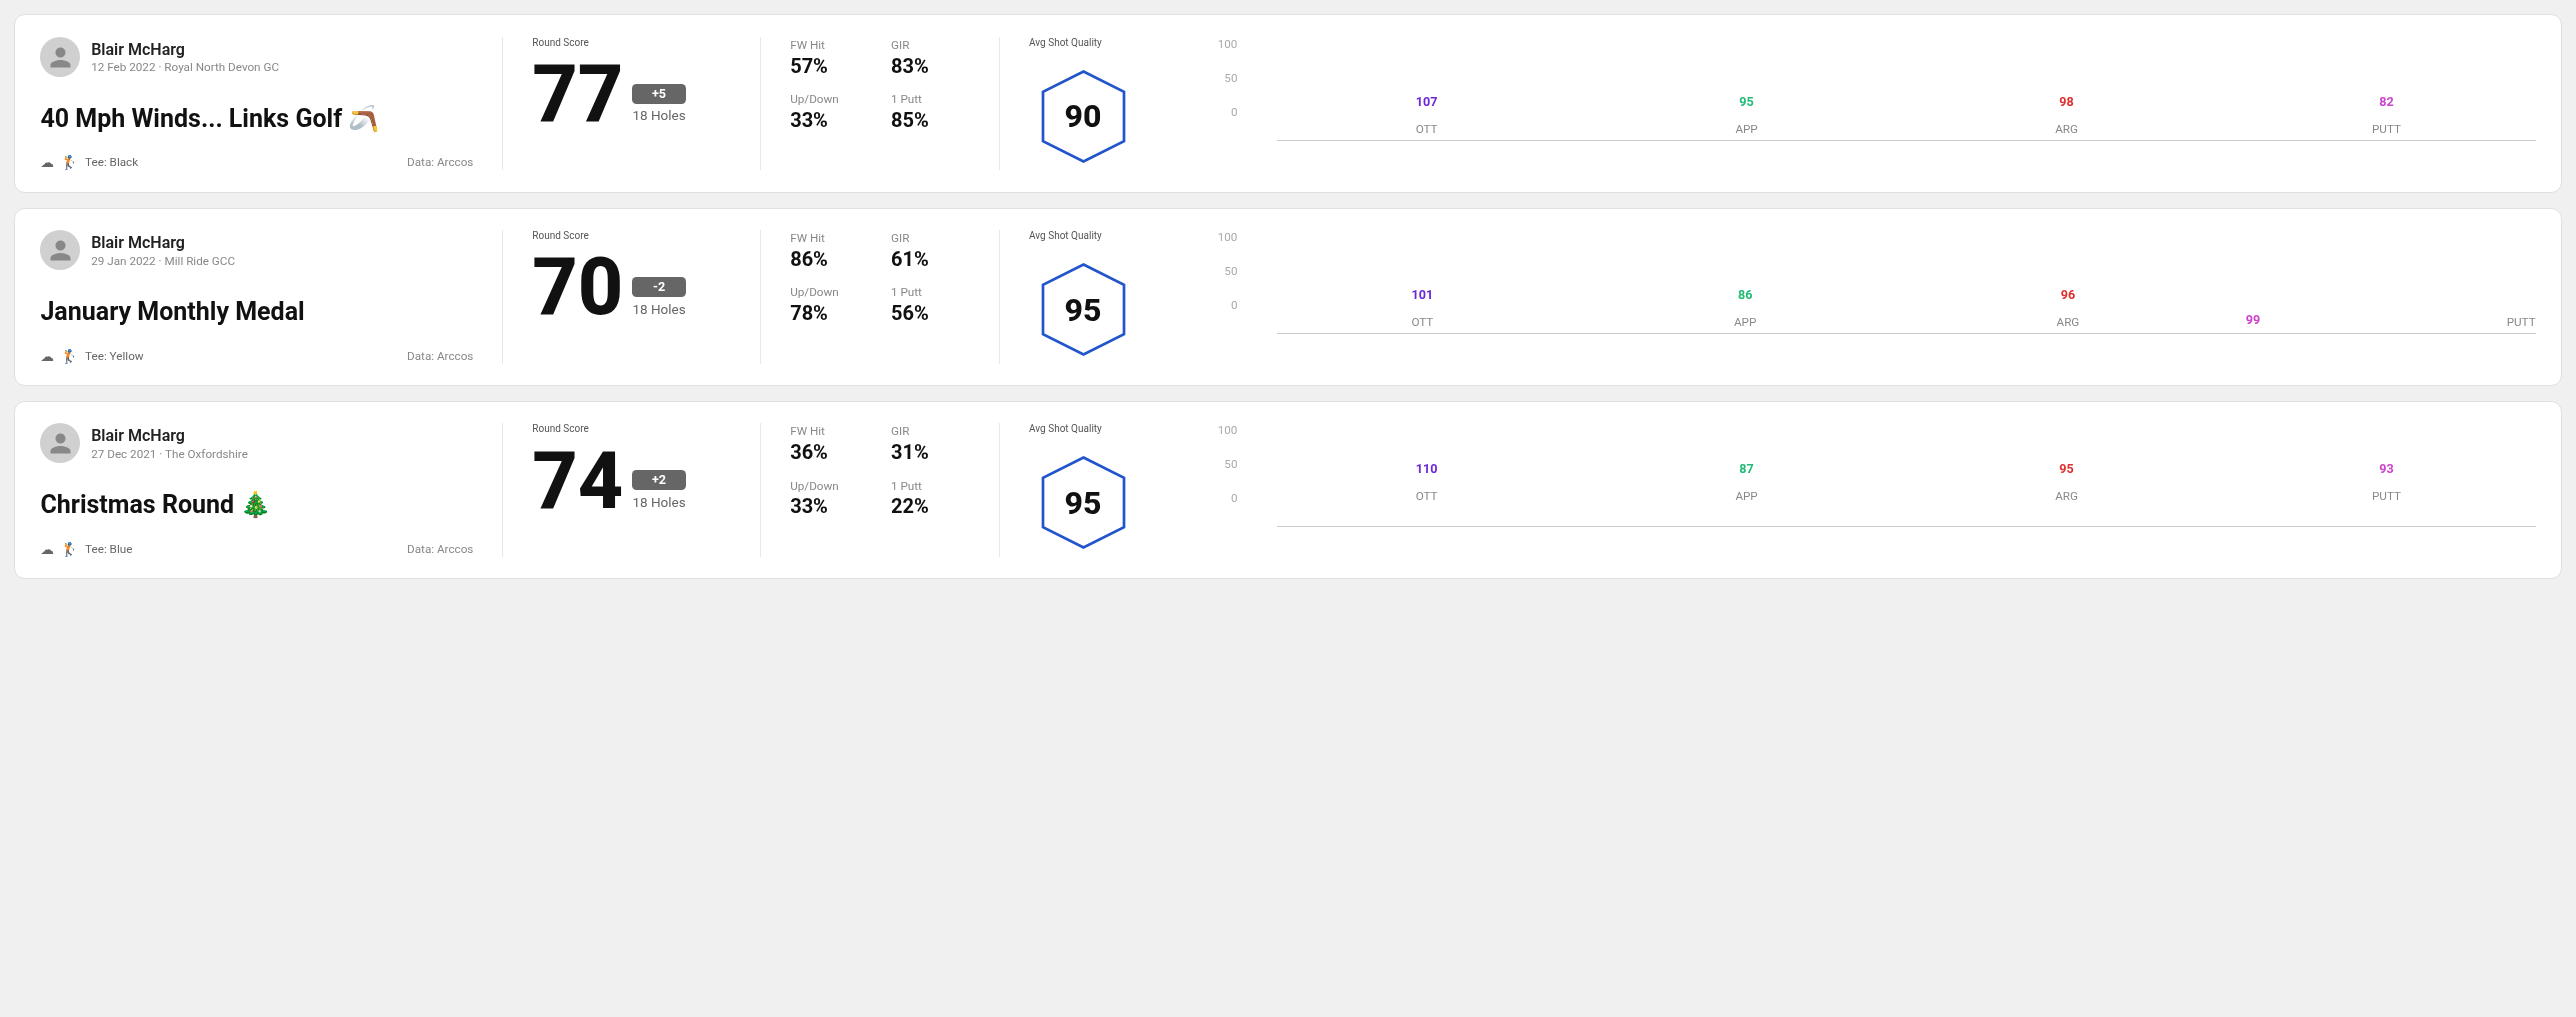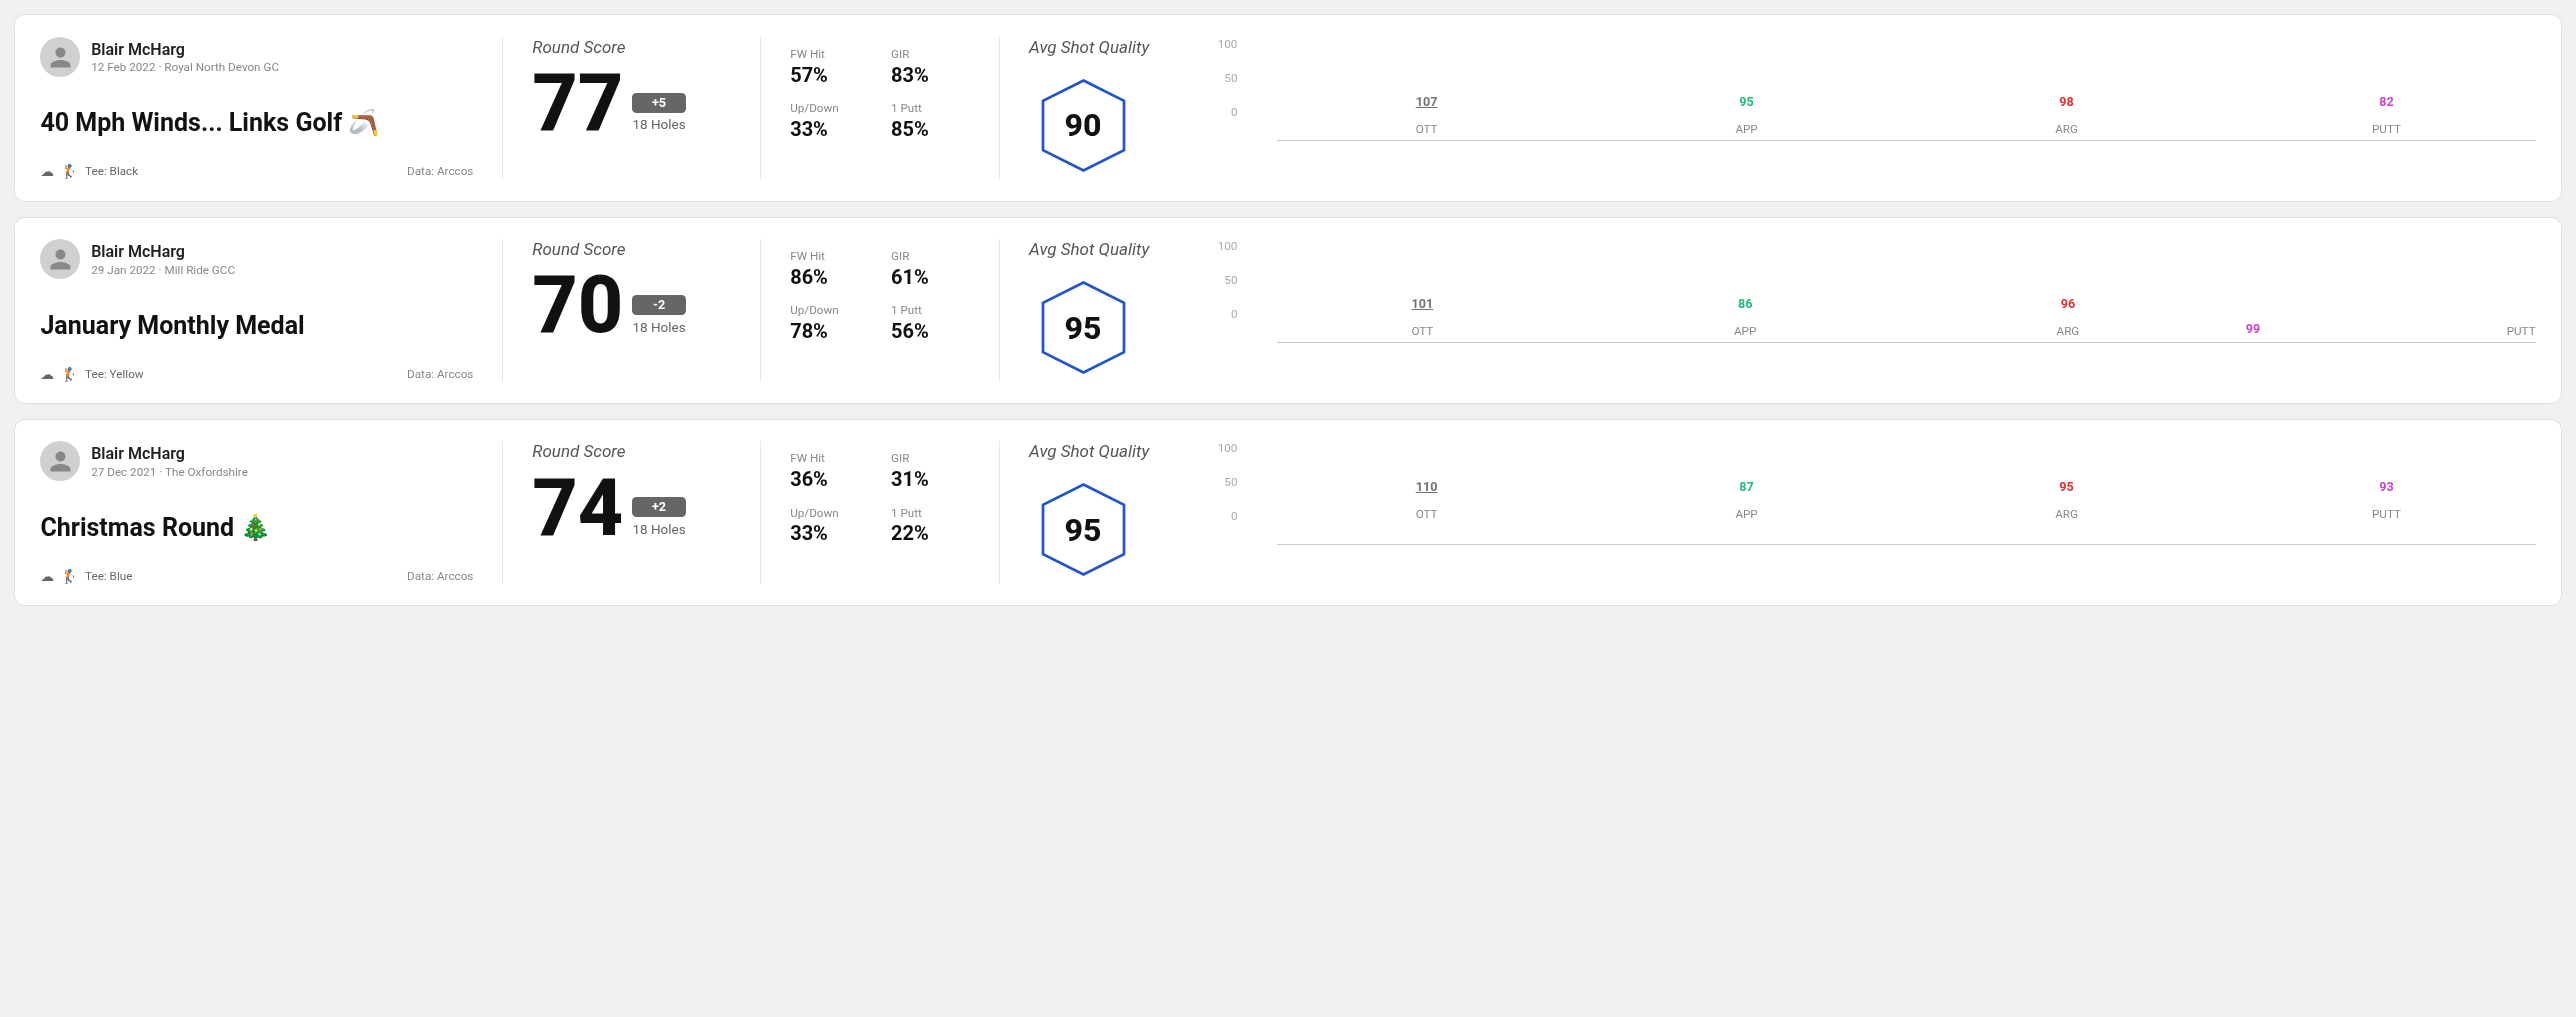--- a/index.html
+++ b/index.html
@@ -83,25 +83,24 @@
       flex-shrink: 0;
     }
     .score-section {
       width: 199px;
       flex-shrink: 0;
       display: flex;
       flex-direction: column;
       justify-content: flex-start;
     }
     .section-label {
-      font-size: 17px;
+      font-size: 10px;
       color: #555;
       margin-bottom: 7.2px;
       font-weight: 400;
-      font-style: italic;
     }
     .score-row {
       display: flex;
       align-items: flex-end;
       gap: 9px;
     }
     .score-number {
       font-size: 79px;
       font-weight: 800;
       color: #111;
@@ -134,21 +133,21 @@
       flex-shrink: 0;
       display: flex;
       flex-direction: column;
       justify-content: flex-start;
       gap: 7.2px;
     }
     .stats-grid {
       display: grid;
       grid-template-columns: 1fr 1fr;
       gap: 14.4px 21.7px;
-      margin-top: 10px;
+      margin-top: 1px;
     }
     .stat-item {}
     .stat-label {
       font-size: 11.7px;
       color: #888;
       margin-bottom: 1.8px;
     }
     .stat-value {
       font-size: 20px;
       font-weight: 700;
@@ -228,21 +227,21 @@
       margin-top: 3.6px;
     }
     .chart-outer {
       position: relative;
       padding-left: 36px;
     }
     .chart-baseline {
       border-top: 0.9px solid #ccc;
       margin-top: 3.6px;
     }
-    .color-ott { color: #737373; text-decoration: underline; }
+    .color-ott { color: #6d28d9; }
     .color-app { color: #22bb77; }
     .color-arg { color: #e03030; }
     .color-putt { color: #cc44cc; }
     .line-ott { background: #f0a500; }
     .line-app { background: #22bb77; }
     .line-arg { background: #e03030; }
     .line-putt { background: #cc44cc; }
     .weather-icon, .bag-icon {
       display: inline-block;
       font-size: 13.5px;

